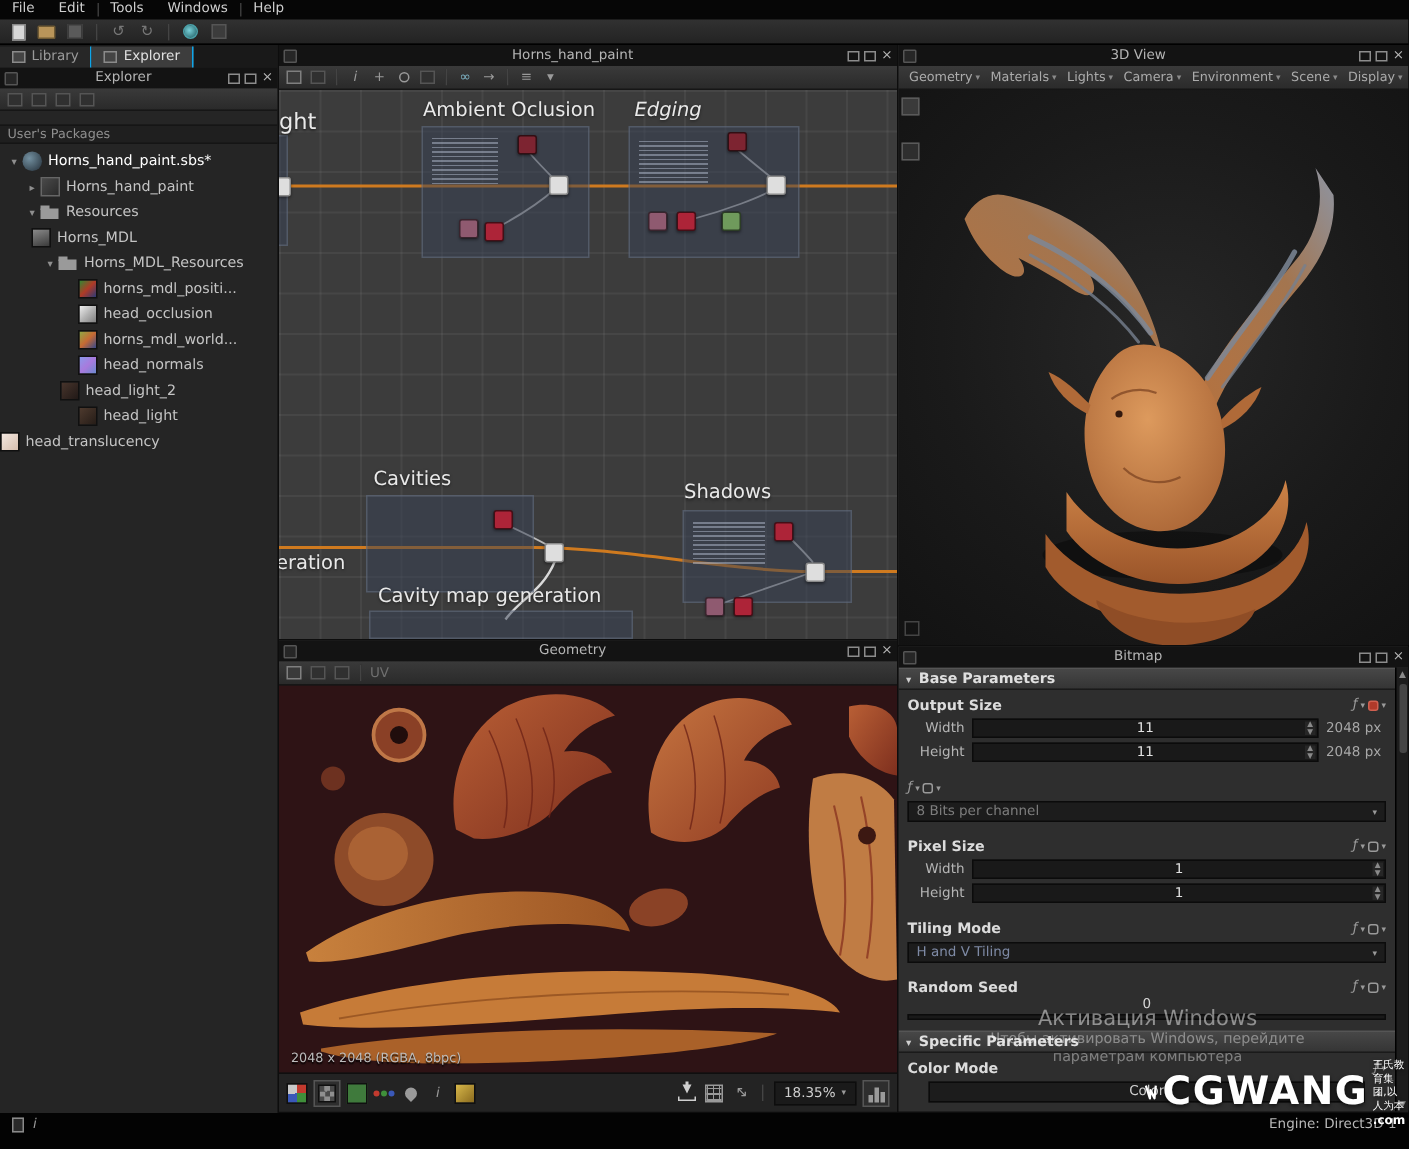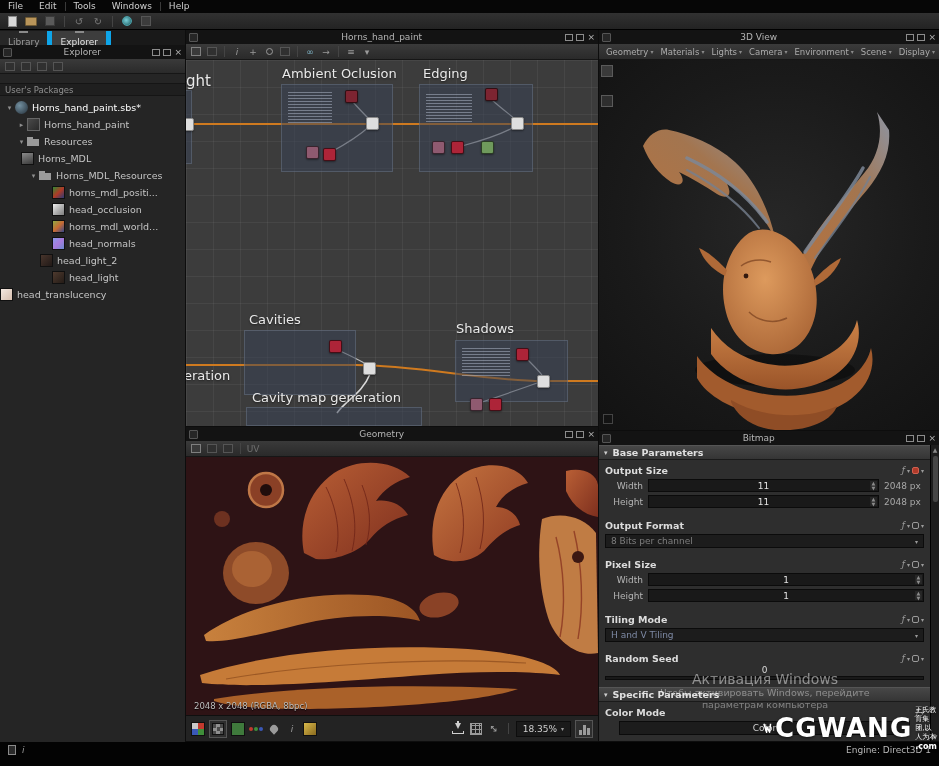--- a/index.html
+++ b/index.html
@@ -29,21 +29,21 @@
   .wb{width:8px;height:7px;border:1px solid #8c8c8c;}
   .wbx{color:#b5b5b5;font-size:9px;line-height:8px;}
   .toolrow{background:linear-gradient(#3a3a3a,#2a2a2a);border-bottom:1px solid #161616;display:flex;align-items:center;padding:0 3px;gap:2px;}
   .ic{min-width:14px;height:13px;display:flex;align-items:center;justify-content:center;color:#9b9b9b;font-size:9px;}
   .icsq{width:10px;height:9px;border:1px solid #7f7f7f;background:#3a3a3a;display:inline-block;}
   .icsq.dim{border-color:#555;background:#303030;}
 
   
   #dock-left{left:0;top:30px;width:185px;height:712px;background:#252525;}
   .doctabs{height:15px;background:#191919;display:flex;align-items:flex-end;}
-  .dtab{height:14px;display:flex;align-items:center;gap:4px;padding:0 8px;font-size:9px;color:#9a9a9a;background:#272727;border-right:5px solid #0ea5e9;flex-direction:column;}
+  .dtab{height:14px;display:flex;align-items:center;gap:4px;padding:0 8px;font-size:9px;color:#9a9a9a;background:#272727;border-right:1px solid #0ea5e9;}
   .dtab.active{background:#3d3d3d;color:#e0e0e0;}
   .dtab .ticon{width:9px;height:8px;border:1px solid #8a8a8a;background:#444;}
   #pkg-band{height:13px;background:#1f1f1f;border-top:1px solid #151515;border-bottom:1px solid #151515;display:flex;align-items:center;padding-left:5px;color:#8f8f8f;font-size:8.5px;margin-top:9px;}
   .tree{padding-top:3px;}
   .trow{display:flex;align-items:center;height:17px;white-space:nowrap;overflow:hidden;}
   .exp{width:11px;text-align:center;color:#8f8f8f;font-size:7px;flex:0 0 auto;}
   .thumb{width:13px;height:13px;margin-right:4px;border:1px solid #101010;flex:0 0 auto;}
   .tlabel{font-size:9.5px;color:#c4c4c4;}
   .tlabel.sel{color:#ffffff;}
   .icon-folder{position:relative;width:13px;height:13px;margin-right:4px;flex:0 0 auto;}
@@ -332,21 +332,21 @@
 
       <div class="gframe" style="left:95px;top:24px;width:112px;height:88px;"></div>
       <div class="gframe" style="left:233px;top:24px;width:114px;height:88px;"></div>
       <div class="gframe" style="left:58px;top:270px;width:112px;height:65px;"></div>
       <div class="gframe" style="left:269px;top:280px;width:113px;height:62px;"></div>
       <div class="gframe" style="left:60px;top:347px;width:176px;height:19px;"></div>
       <div class="gframe" style="left:-30px;top:30px;width:36px;height:74px;"></div>
 
       <div class="ftitle big" style="left:0px;top:12px;">ght</div>
       <div class="ftitle" style="left:96px;top:6px;">Ambient Oclusion</div>
-      <div class="ftitle" style="left:237px;top:6px;">Edging</div>
+      <div class="ftitle" style="left:237px;top:6px;font-style:italic;">Edging</div>
       <div class="ftitle" style="left:63px;top:252px;">Cavities</div>
       <div class="ftitle" style="left:270px;top:261px;">Shadows</div>
       <div class="ftitle" style="left:66px;top:330px;">Cavity map generation</div>
       <div class="ftitle" style="left:-2px;top:308px;">eration</div>
 
       <div class="microtext" style="left:102px;top:32px;width:44px;height:32px;"></div>
       <div class="microtext" style="left:240px;top:34px;width:46px;height:30px;"></div>
       <div class="microtext" style="left:276px;top:288px;width:48px;height:28px;"></div>
 
       <div class="node n-white" style="left:-5px;top:58px;"></div>
@@ -606,21 +606,20 @@
           <span>11</span>
           <span class="stepper">
               <span>▲</span>
               <span>▼</span>
             </span>
         </div>
         <span class="suffix">2048 px</span>
       </div>
 
       <div class="plrow" style="margin-top:9px;">
-        <span class="ptitle">Output Format</span>
         <span class="picons">
           <span class="fi">ƒ</span>
             <span class="ddm">▾</span>
           <span class="li"></span>
             <span class="ddm">▾</span>
         </span>
       </div>
       <div class="pdrop">
         <span class="val">8 Bits per channel</span>
         <span class="ddm">▾</span>

